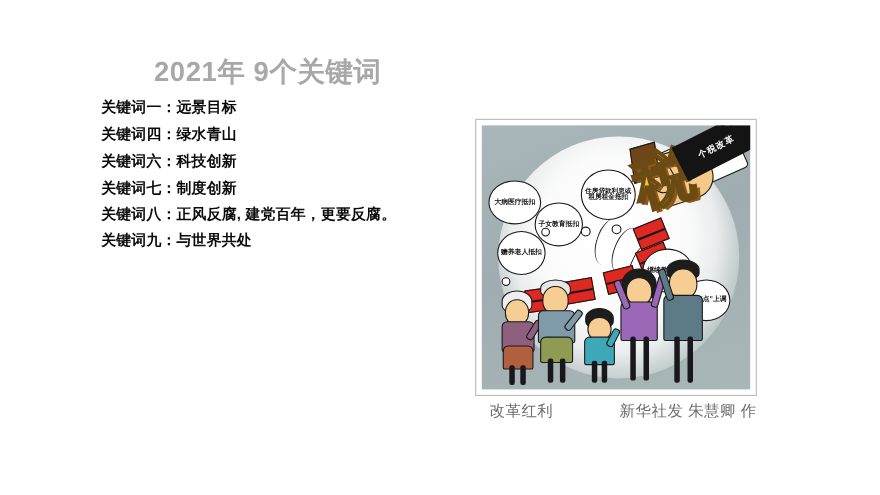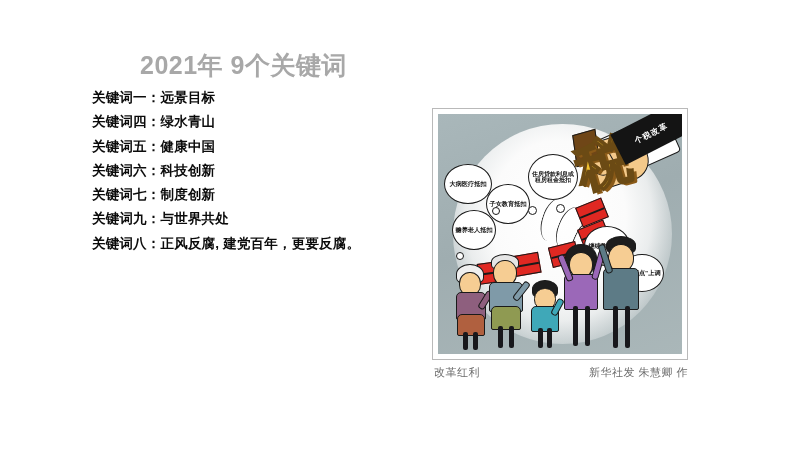--- a/index.html
+++ b/index.html
@@ -241,60 +241,58 @@
     border-radius: 3px;
   }
 
   
   .caption {
     display: flex;
     justify-content: space-between;
     align-items: baseline;
     margin-top: 5px;
     padding: 0 2px;
-    font-size: 11px;
+    font-size: 14px;
     color: #6d6d6d;
     letter-spacing: 0.5px;
+    margin-left: 11px;
   }
 </style>
 </head>
 <body>
 
 <div class="slide-title">2021年 9个关键词</div>
 
 <div class="keyword-list">
 
   <div class="keyword-line">
     <span class="kw-label">关键词一：</span><span class="kw-value">远景目标</span>
   </div>
 
 
 
   <div class="keyword-line">
     <span class="kw-label">关键词四：</span><span class="kw-value">绿水青山</span>
   </div>
 
-  <div class="keyword-line">
-    <span class="kw-label">关键词五：</span><span class="kw-value">健康中国</span>
-  </div>
 
   <div class="keyword-line">
     <span class="kw-label">关键词六：</span><span class="kw-value">科技创新</span>
   </div>
 
   <div class="keyword-line">
     <span class="kw-label">关键词七：</span><span class="kw-value">制度创新</span>
   </div>
 
   <div class="keyword-line">
+    <span class="kw-label">关键词八：</span><span class="kw-value">正风反腐, 建党百年，更要反腐。</span>
+  </div>
+
+  <div class="keyword-line">
     <span class="kw-label">关键词九：</span><span class="kw-value">与世界共处</span>
-  </div>
-
-  <div class="keyword-line">
-    <span class="kw-label">关键词八：</span><span class="kw-value">正风反腐, 建党百年，更要反腐。</span>
   </div>
 
 </div>
 
 <div class="figure-wrap">
   <div class="figure-frame">
     <div class="cartoon">
 
       <div class="glow"></div>
 

